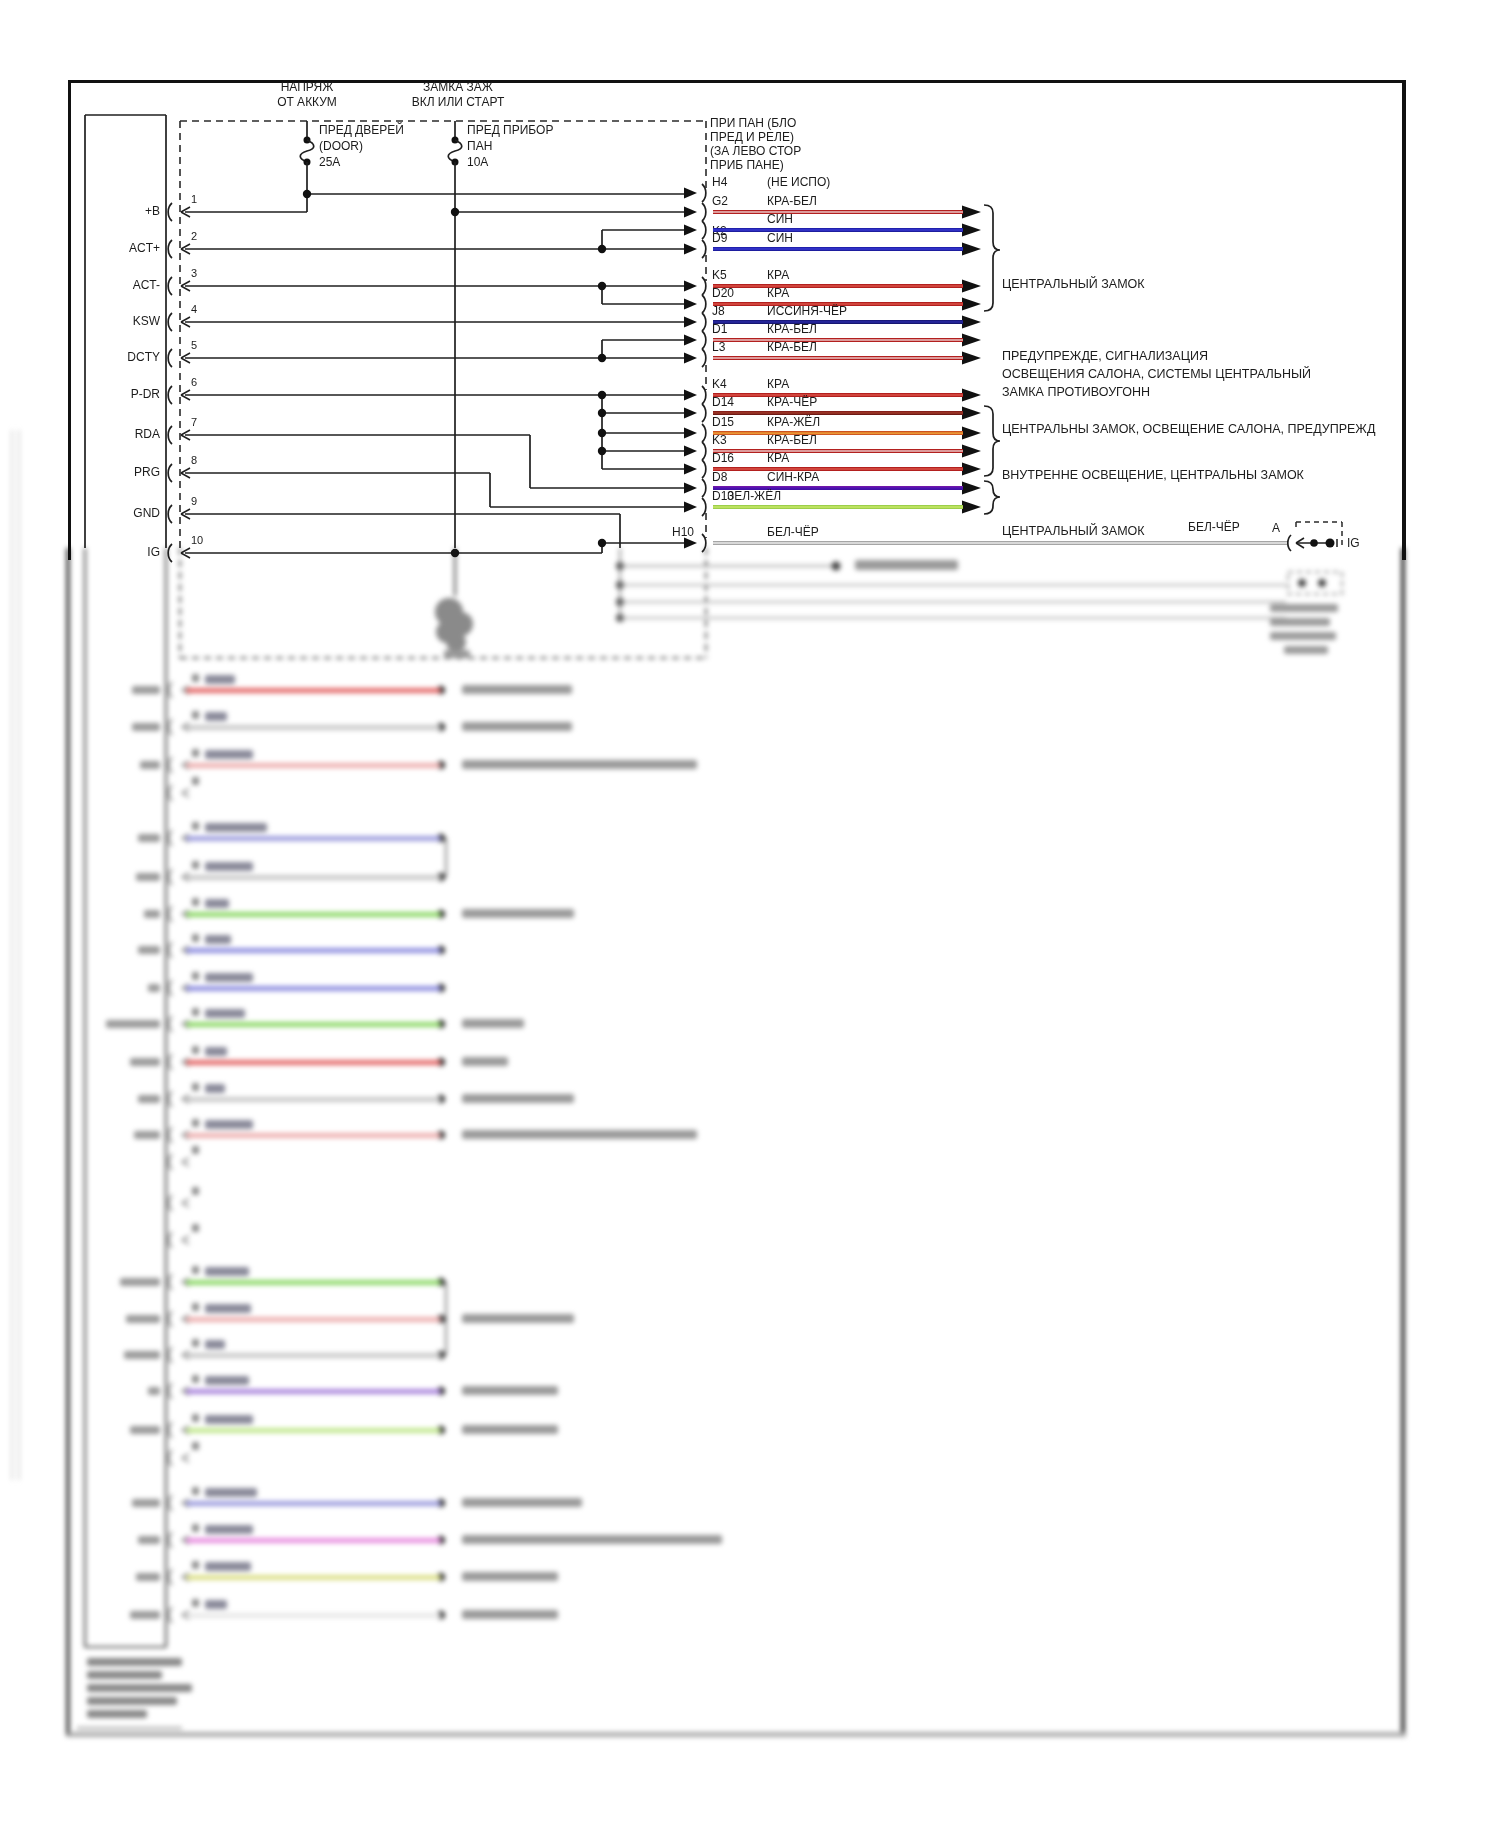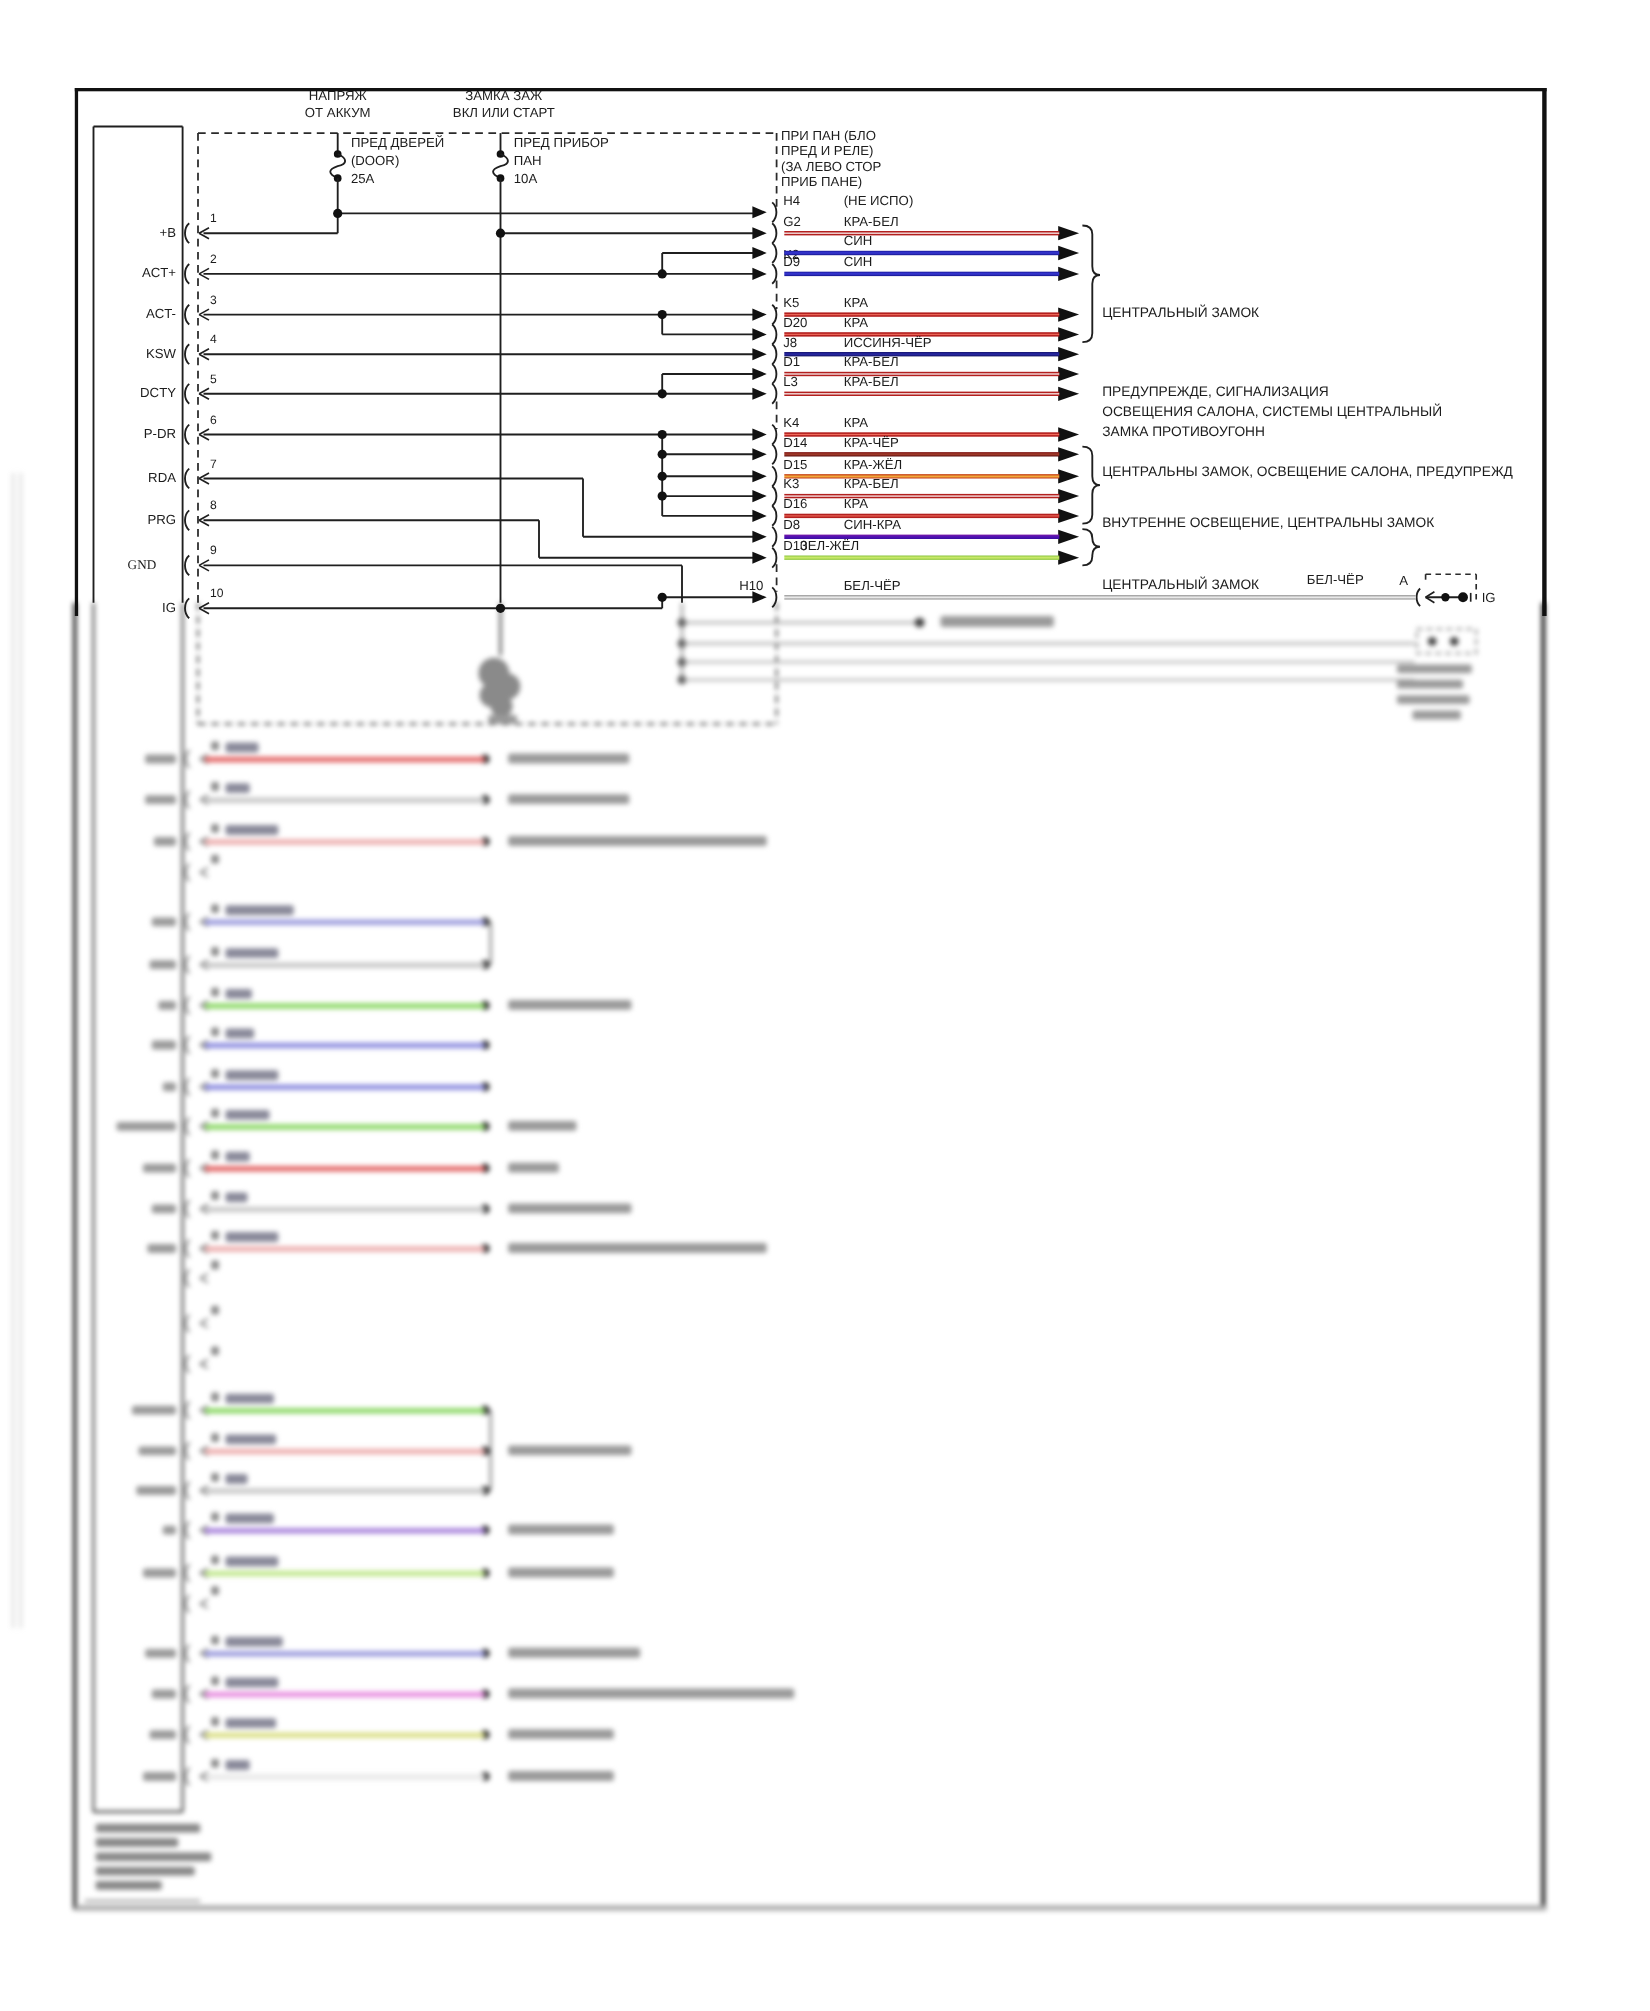--- a/index.html
+++ b/index.html
@@ -225,21 +225,21 @@
       <div class="t t-r" style="left: 94px; top: 314px; width: 66px;">KSW</div>
       <div class="t t11" style="left: 191px; top: 302px;">4</div>
       <div class="t t-r" style="left: 94px; top: 350px; width: 66px;">DCTY</div>
       <div class="t t11" style="left: 191px; top: 338px;">5</div>
       <div class="t t-r" style="left: 94px; top: 387px; width: 66px;">P-DR</div>
       <div class="t t11" style="left: 191px; top: 375px;">6</div>
       <div class="t t-r" style="left: 94px; top: 427px; width: 66px; text-align: right;">RDA</div>
       <div class="t t11" style="left: 191px; top: 415px;">7</div>
       <div class="t t-r" style="left: 94px; top: 465px; width: 66px;">PRG</div>
       <div class="t t11" style="left: 191px; top: 453px;">8</div>
-      <div class="t t-r" style="left: 76px; top: 506px; width: 66px; font-family: Liberation Serif, serif;">GND</div>
+      <div class="t t-r" style="left: 94px; top: 506px; width: 66px;">GND</div>
       <div class="t t11" style="left: 191px; top: 494px;">9</div>
       <div class="t t-r" style="left: 94px; top: 545px; width: 66px;">IG</div>
       <div class="t t11" style="left: 191px; top: 533px;">10</div>
       <div class="t " style="left: 712px; top: 175px;">H4</div>
       <div class="t " style="left: 767px; top: 175px;">(НЕ ИСПО)</div>
       <div class="t " style="left: 712px; top: 194px;">G2</div>
       <div class="t " style="left: 767px; top: 194px;">КРА-БЕЛ</div>
       <div class="wire w-red_white" style="left: 713px; top: 210px; width: 250px;"></div>
       <div class="t " style="left: 712px; top: 224px;">K2</div>
       <div class="t " style="left: 767px; top: 212px;">СИН</div>

